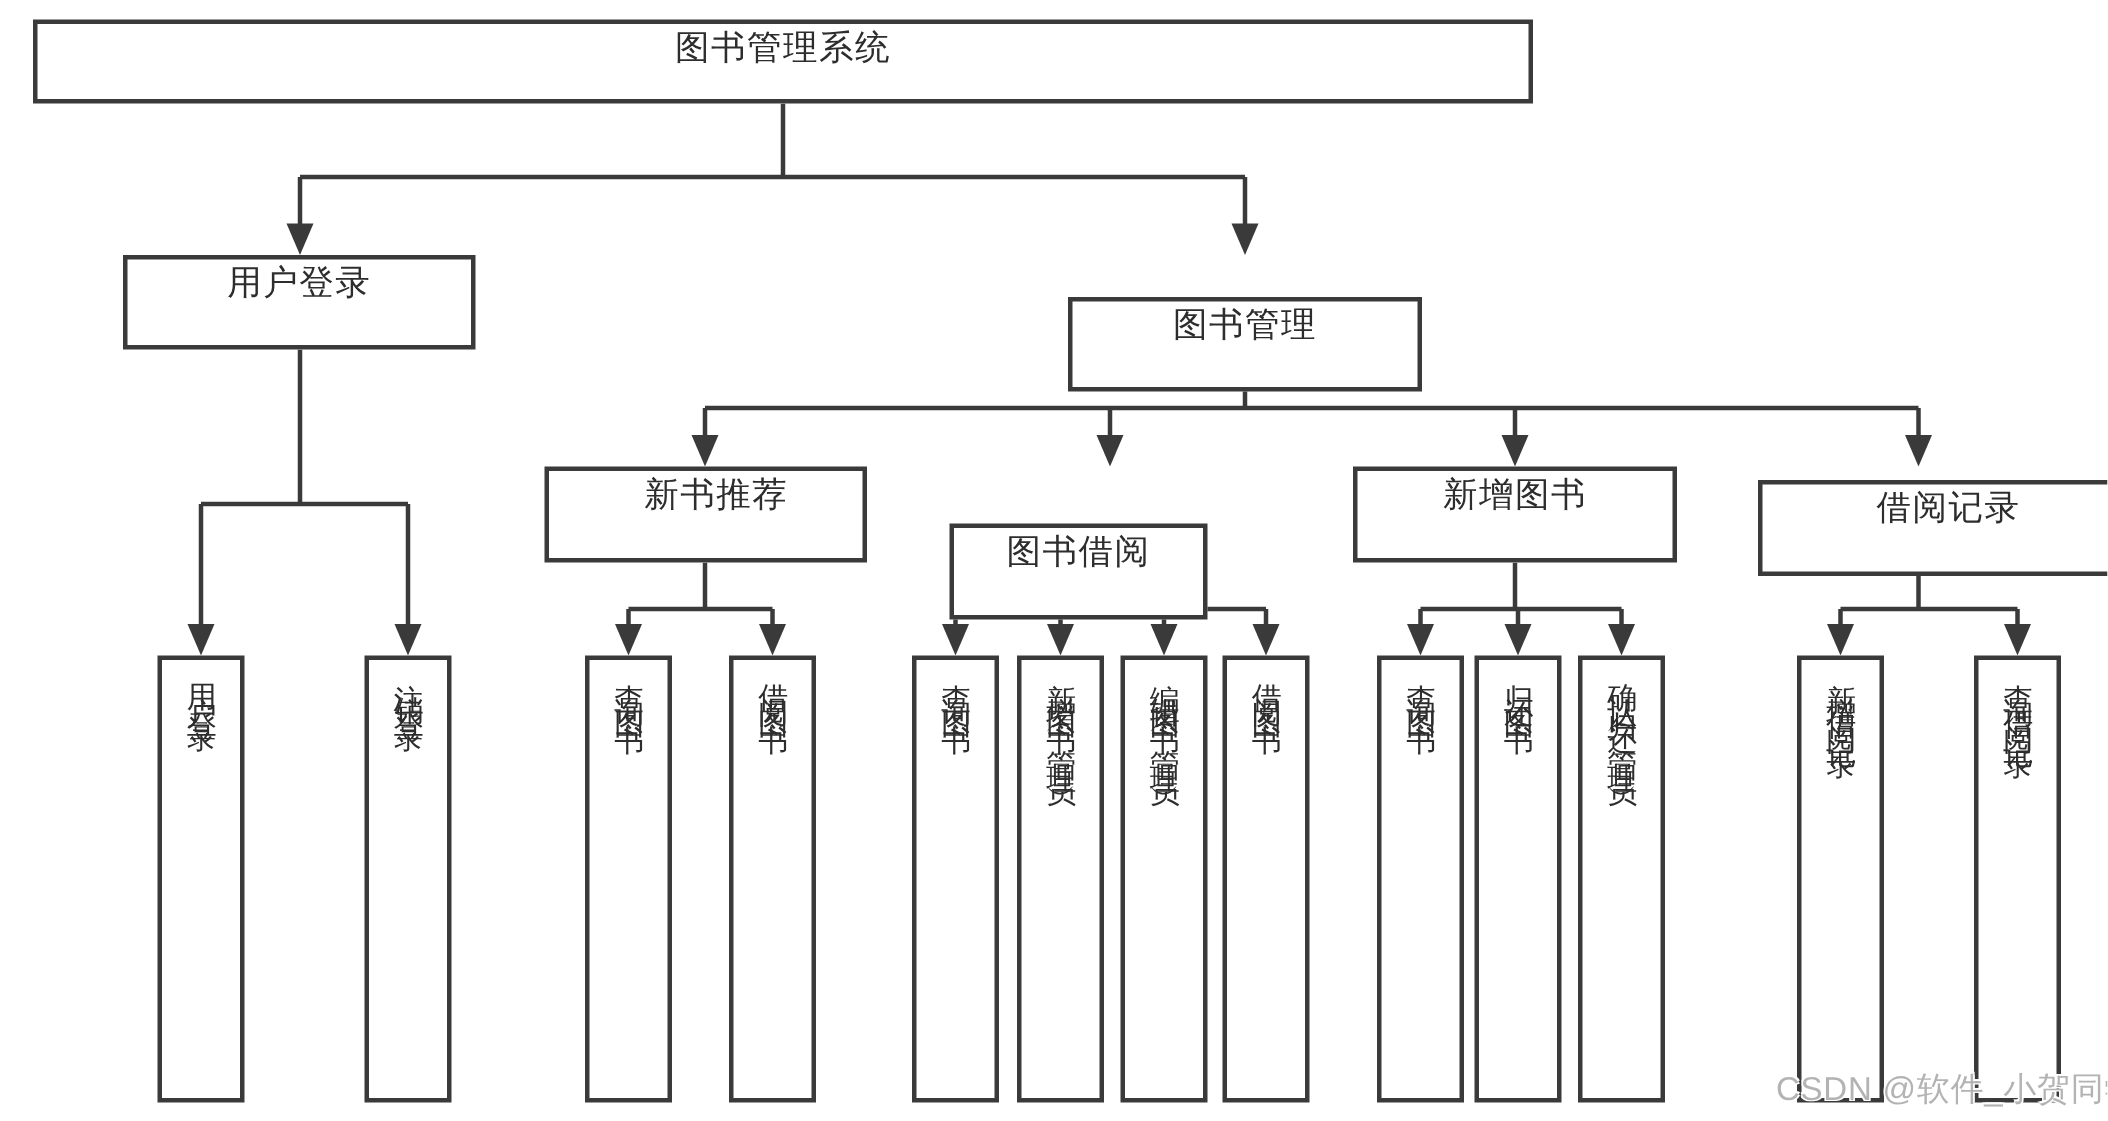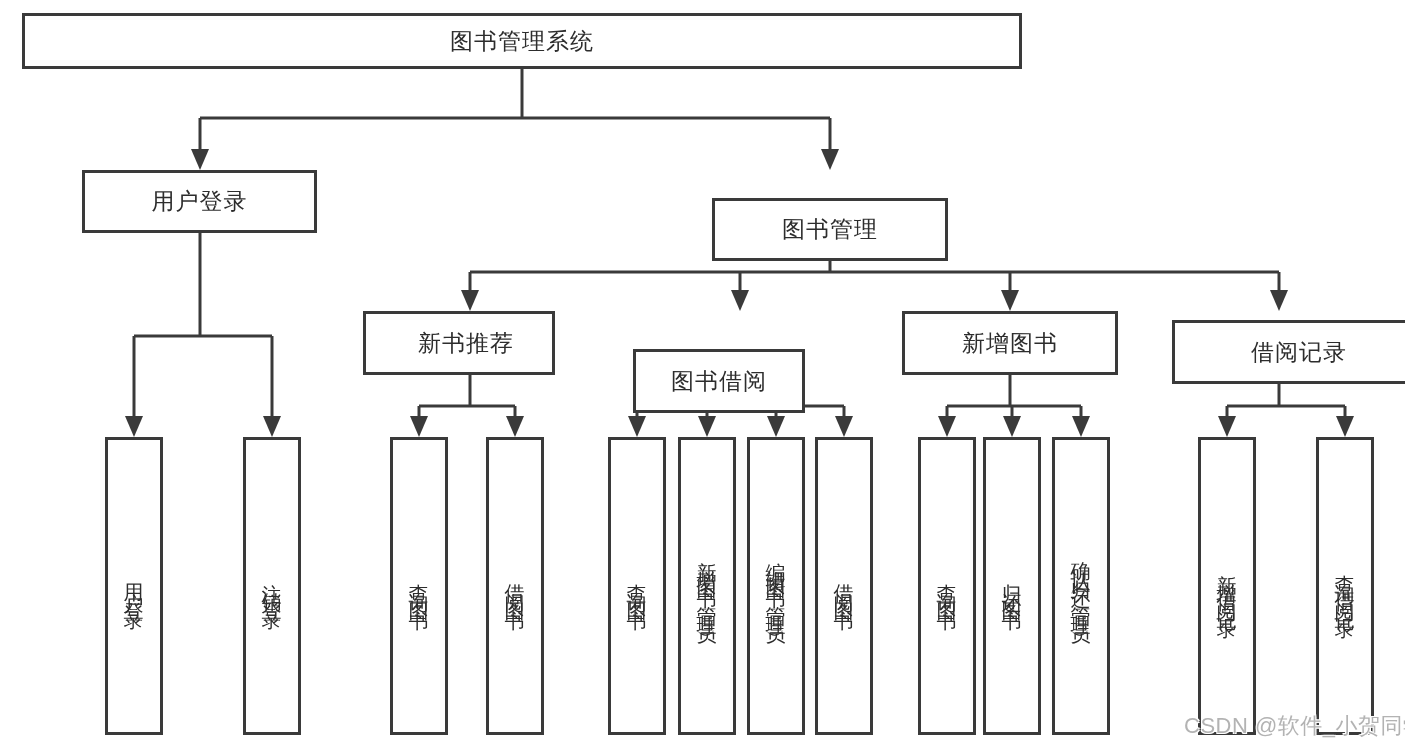--- a/index.html
+++ b/index.html
@@ -15,21 +15,20 @@
     position: absolute;
     left: 0; top: 0;
     width: 1405px; height: 747px;
   }
   .box {
     position: absolute;
     box-sizing: border-box;
     background: #ffffff;
     border: 3px solid #3a3a3a;
     display: flex;
-    align-items: center;
     justify-content: center;
     color: #2d2d2d;
     z-index: 2;
   }
   .h-label { font-size: 23px; letter-spacing: 1px; white-space: nowrap; }
   .leaf { width: 58px; height: 298px; top: 437px; }
   .leaf .v-label {
     writing-mode: vertical-rl;
     text-orientation: mixed;
     font-size: 20px;
@@ -125,21 +124,21 @@
     <span class="h-label">图书管理系统</span>
   </div>
 
   <div class="box" style="left:82px; top:170px; width:235px; height:63px;">
     <span class="h-label">用户登录</span>
   </div>
   <div class="box" style="left:712px; top:170px; width:236px; height:63px;margin-top:28px;">
     <span class="h-label">图书管理</span>
   </div>
 
-  <div class="box" style="left:363px; top:311px; width:192px; height:64px;padding-left:14px;">
+  <div class="box" style="left:363px; top:311px; width:215px; height:64px;padding-left:14px;">
     <span class="h-label">新书推荐</span>
   </div>
   <div class="box" style="left:633px; top:311px; width:172px; height:64px;margin-top:38px;">
     <span class="h-label">图书借阅</span>
   </div>
   <div class="box" style="left:902px; top:311px; width:216px; height:64px;">
     <span class="h-label">新增图书</span>
   </div>
   <div class="box" style="left:1172px; top:320px; width:254px; height:64px;">
     <span class="h-label">借阅记录</span>

